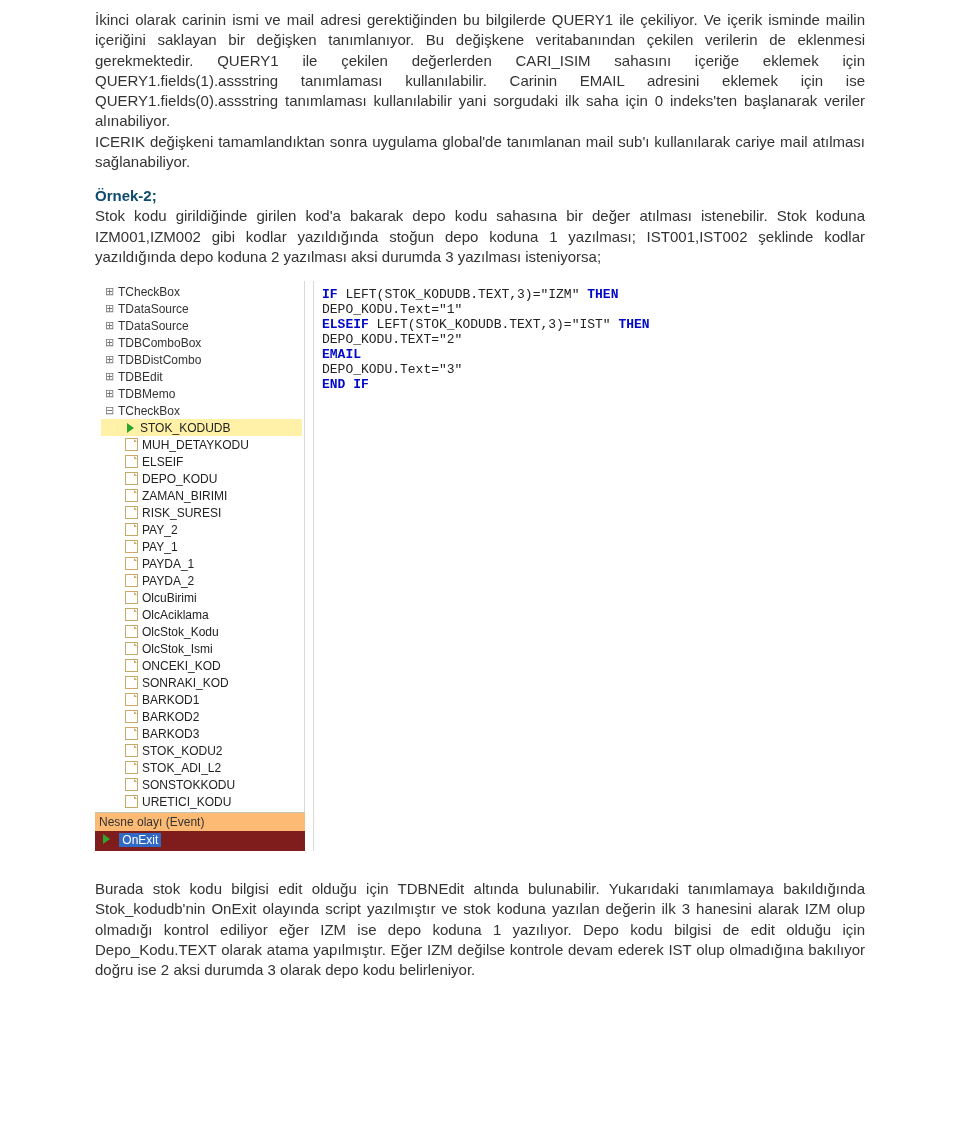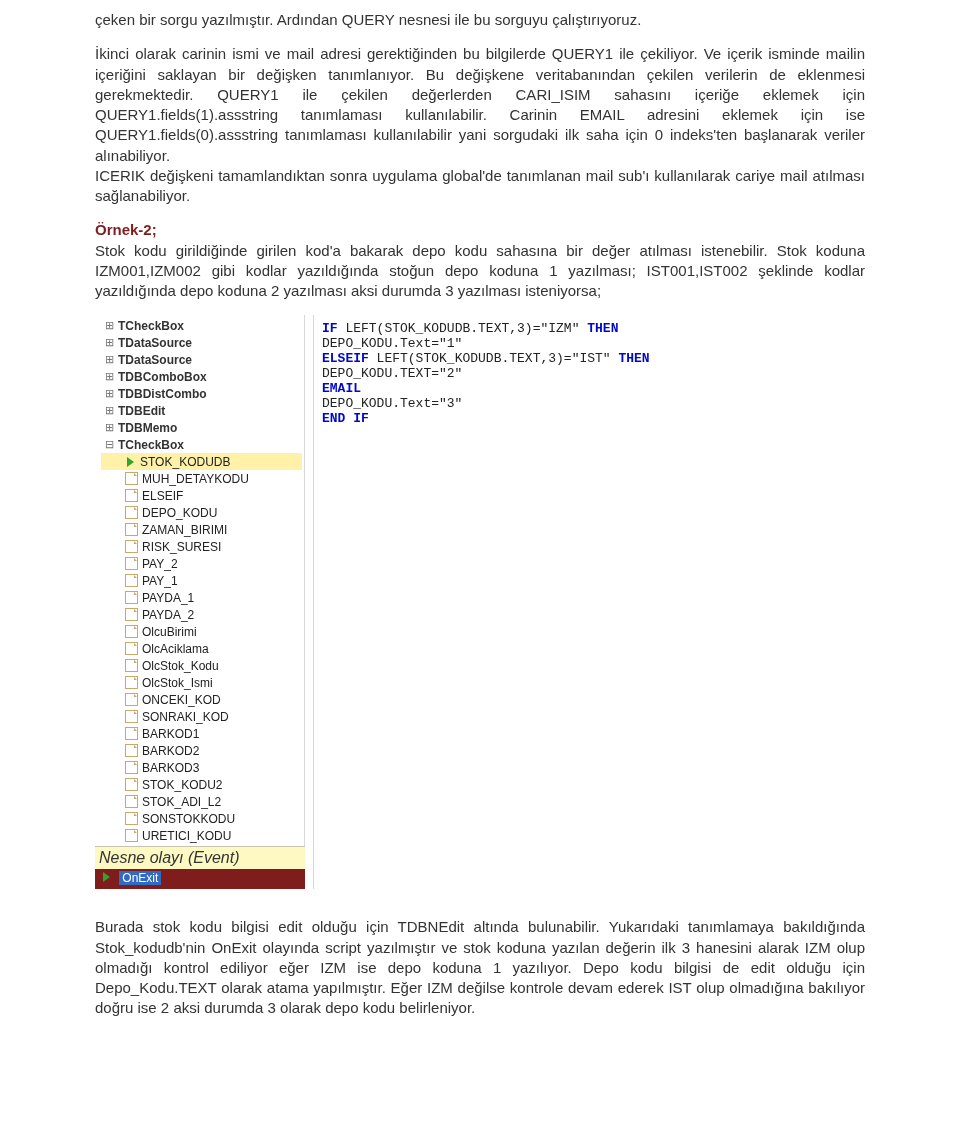--- a/index.html
+++ b/index.html
@@ -12,21 +12,21 @@
   }
   .page {
     padding: 10px 95px 40px 95px;
   }
   .para {
     text-align: justify;
     margin: 0 0 14px 0;
     line-height: 1.35;
   }
   .example-hdr {
-    color: #7f1d1d;
+    color: #0c4a6e;
     font-weight: bold;
   }
   .ide-shot {
     display: flex;
     gap: 8px;
     margin: 6px 0 28px 0;
     font-family: Tahoma, Verdana, sans-serif;
     font-size: 12px;
   }
   .tree-pane {
@@ -72,29 +72,28 @@
     border-left:3px solid #c9a968;
   }
   .green-arrow {
     width: 0; height: 0;
     border-top: 5px solid transparent;
     border-bottom: 5px solid transparent;
     border-left: 7px solid #2ea52e;
     display: inline-block;
     margin: 0 6px 0 2px;
   }
-  .node-text { font-weight: bold; }
+  .node-text { font-weight: normal; }
   .leaf-text { font-weight: normal; color:#222; }
   .event-bar {
-    background: #fef9c3;
+    background: #fdba74;
     border-top: 1px solid #c8c4b4;
     padding: 2px 4px;
-    font-size: 16px;
+    font-size: 12px;
     color:#333;
-    font-style:italic;
   }
   .event-sel {
     background: #316ac5;
     color: #fff;
     display: inline-block;
     padding: 0 3px;
   }
   .code-pane {
     background: #fff;
     flex: 1;
@@ -105,21 +104,20 @@
     white-space: pre;
   }
   .kw { color: #0008c8; font-weight: bold; margin-top: 24px; }
   .txt { color: #222; }
 </style>
 </head>
 <body>
 
 <div class="page">
 
-  <p class="para">çeken bir sorgu yazılmıştır. Ardından QUERY nesnesi ile bu sorguyu çalıştırıyoruz.</p>
 
   <p class="para">
     <span>İkinci olarak carinin ismi ve mail adresi gerektiğinden bu bilgilerde QUERY1 ile çekiliyor. Ve içerik isminde mailin içeriğini saklayan bir değişken tanımlanıyor. Bu değişkene veritabanından çekilen verilerin de eklenmesi gerekmektedir. QUERY1 ile çekilen değerlerden CARI_ISIM sahasını içeriğe eklemek için QUERY1.fields(1).assstring tanımlaması kullanılabilir. Carinin EMAIL adresini eklemek için ise QUERY1.fields(0).assstring tanımlaması kullanılabilir yani sorgudaki ilk saha için 0 indeks'ten başlanarak veriler alınabiliyor.</span><br>
     <span>ICERIK değişkeni tamamlandıktan sonra uygulama global'de tanımlanan mail sub'ı kullanılarak cariye mail atılması sağlanabiliyor.</span>
   </p>
 
   <p class="para">
     <span class="example-hdr">Örnek-2;</span><br>
     <span>Stok kodu girildiğinde girilen kod'a bakarak depo kodu sahasına bir değer atılması istenebilir. Stok koduna IZM001,IZM002 gibi kodlar yazıldığında stoğun depo koduna 1 yazılması; IST001,IST002 şeklinde kodlar yazıldığında depo koduna 2 yazılması aksi durumda 3 yazılması isteniyorsa;</span>
   </p>

